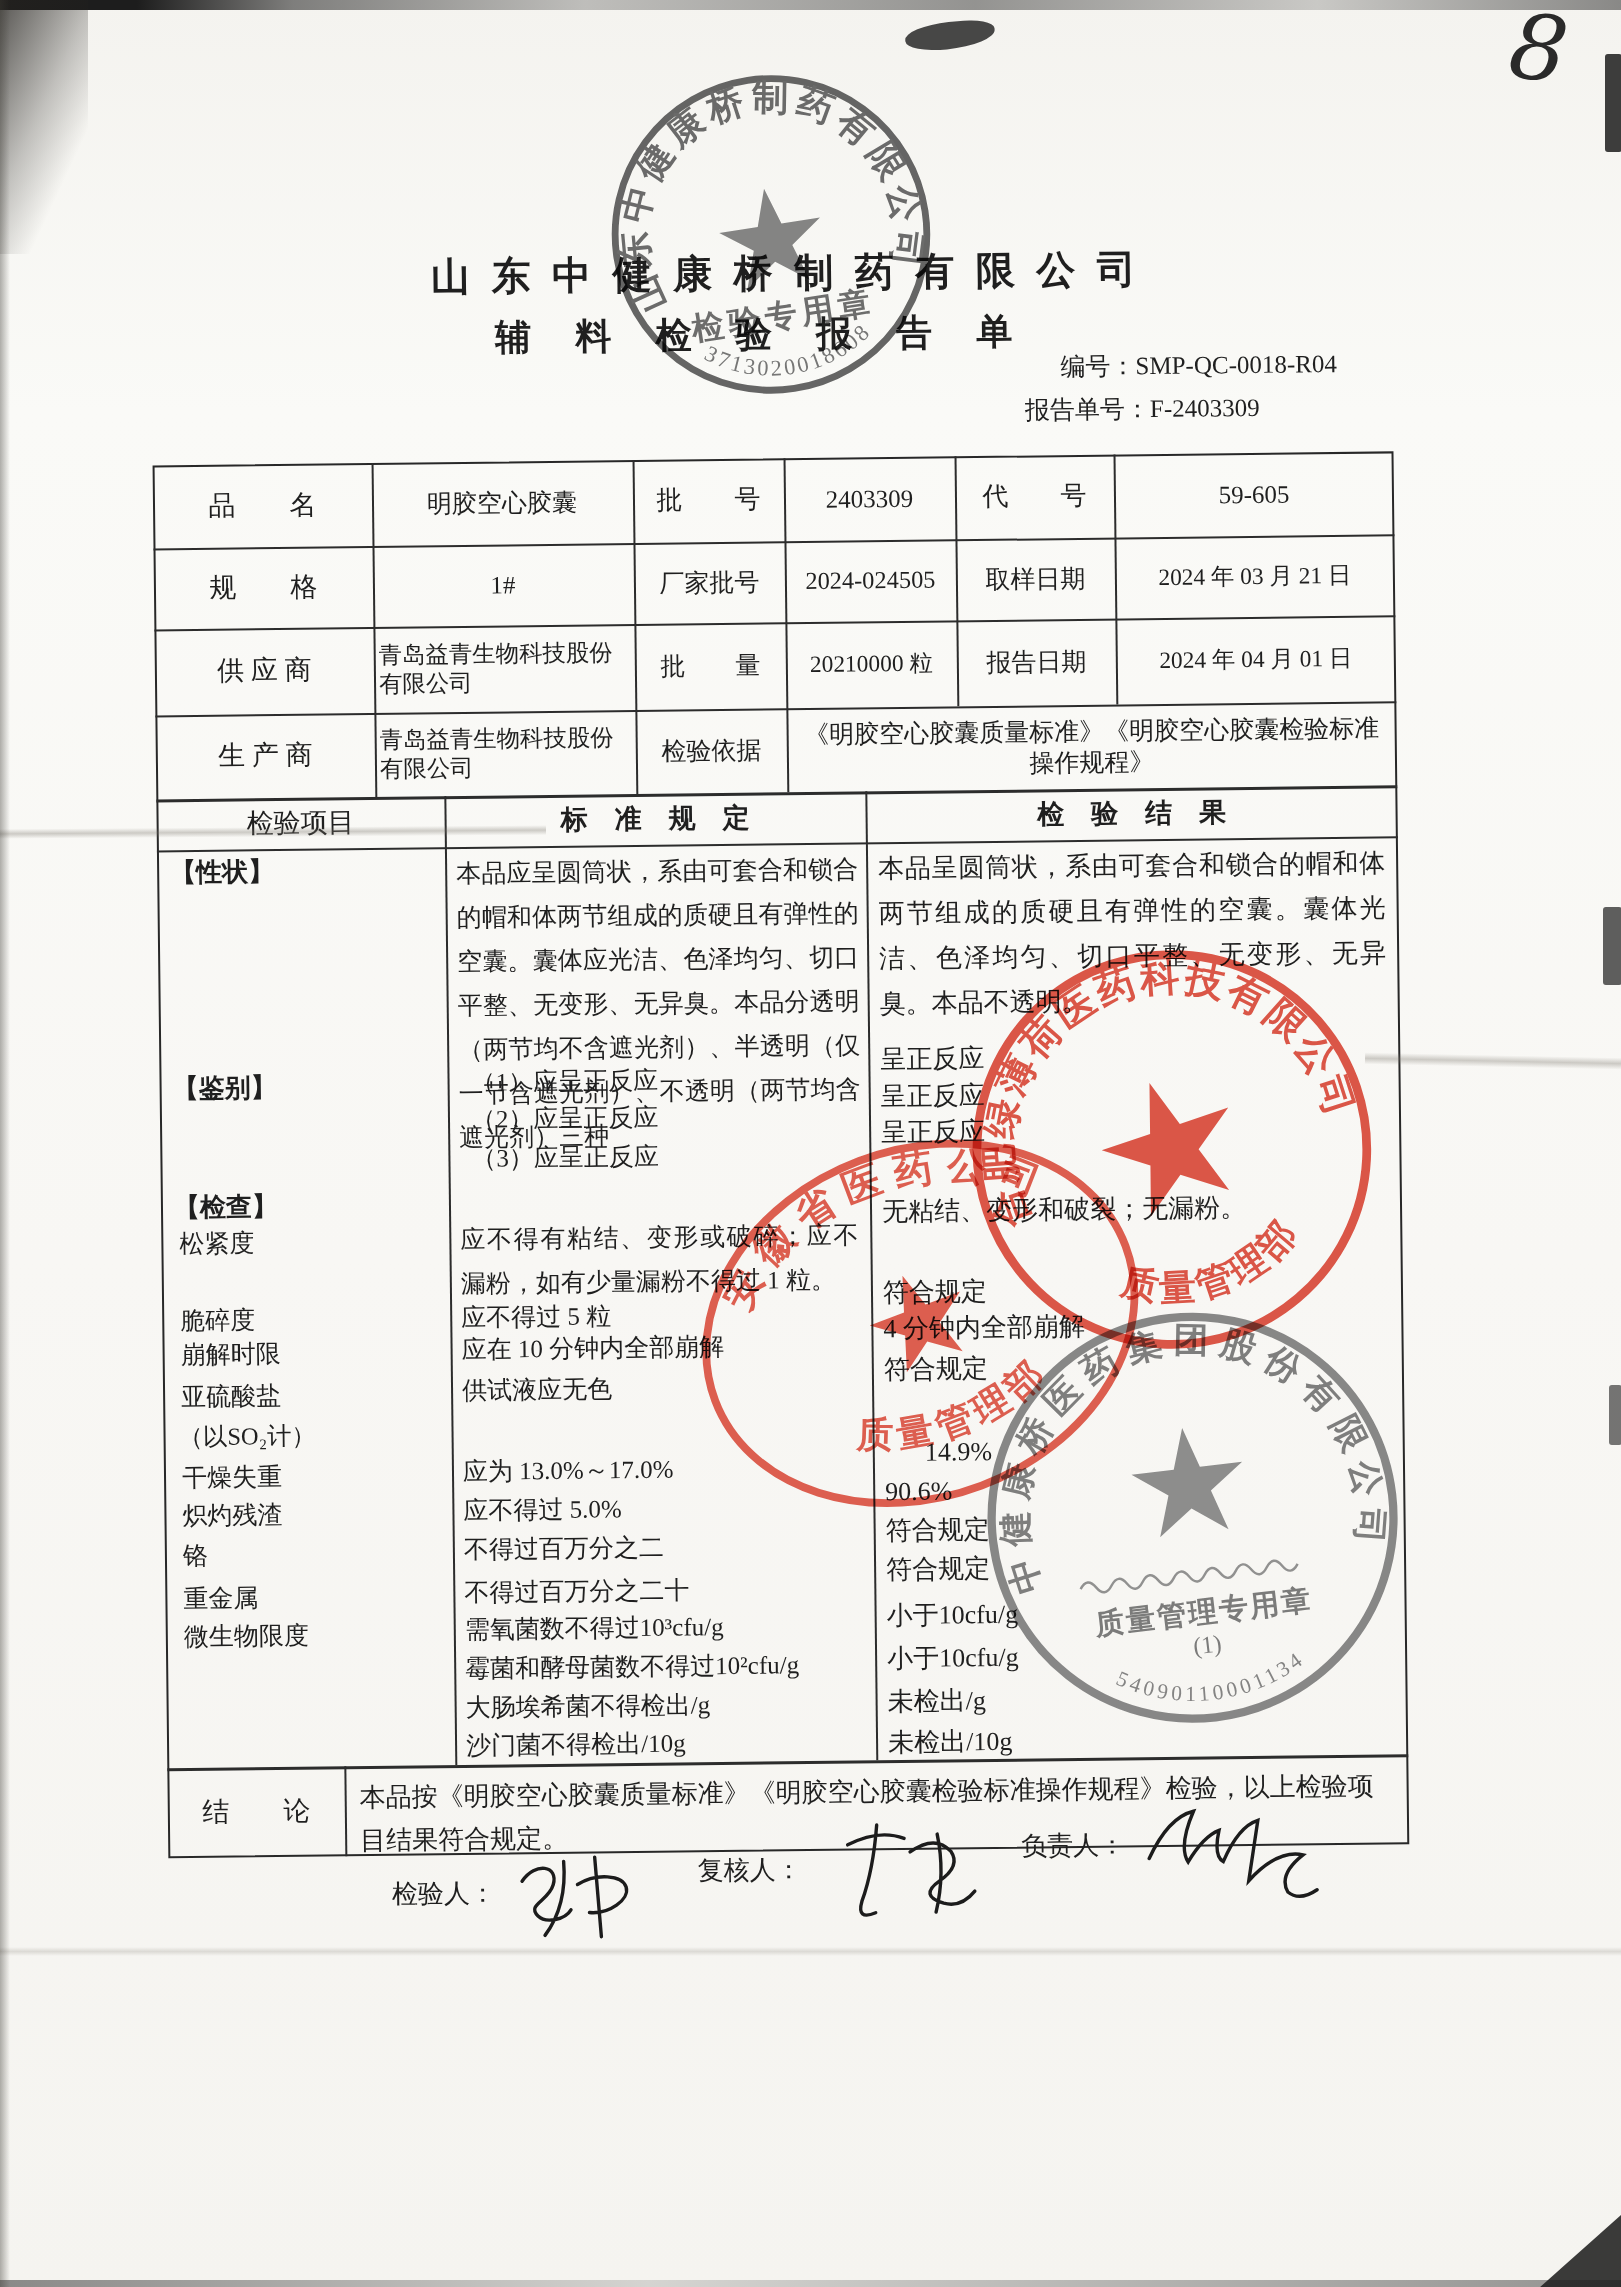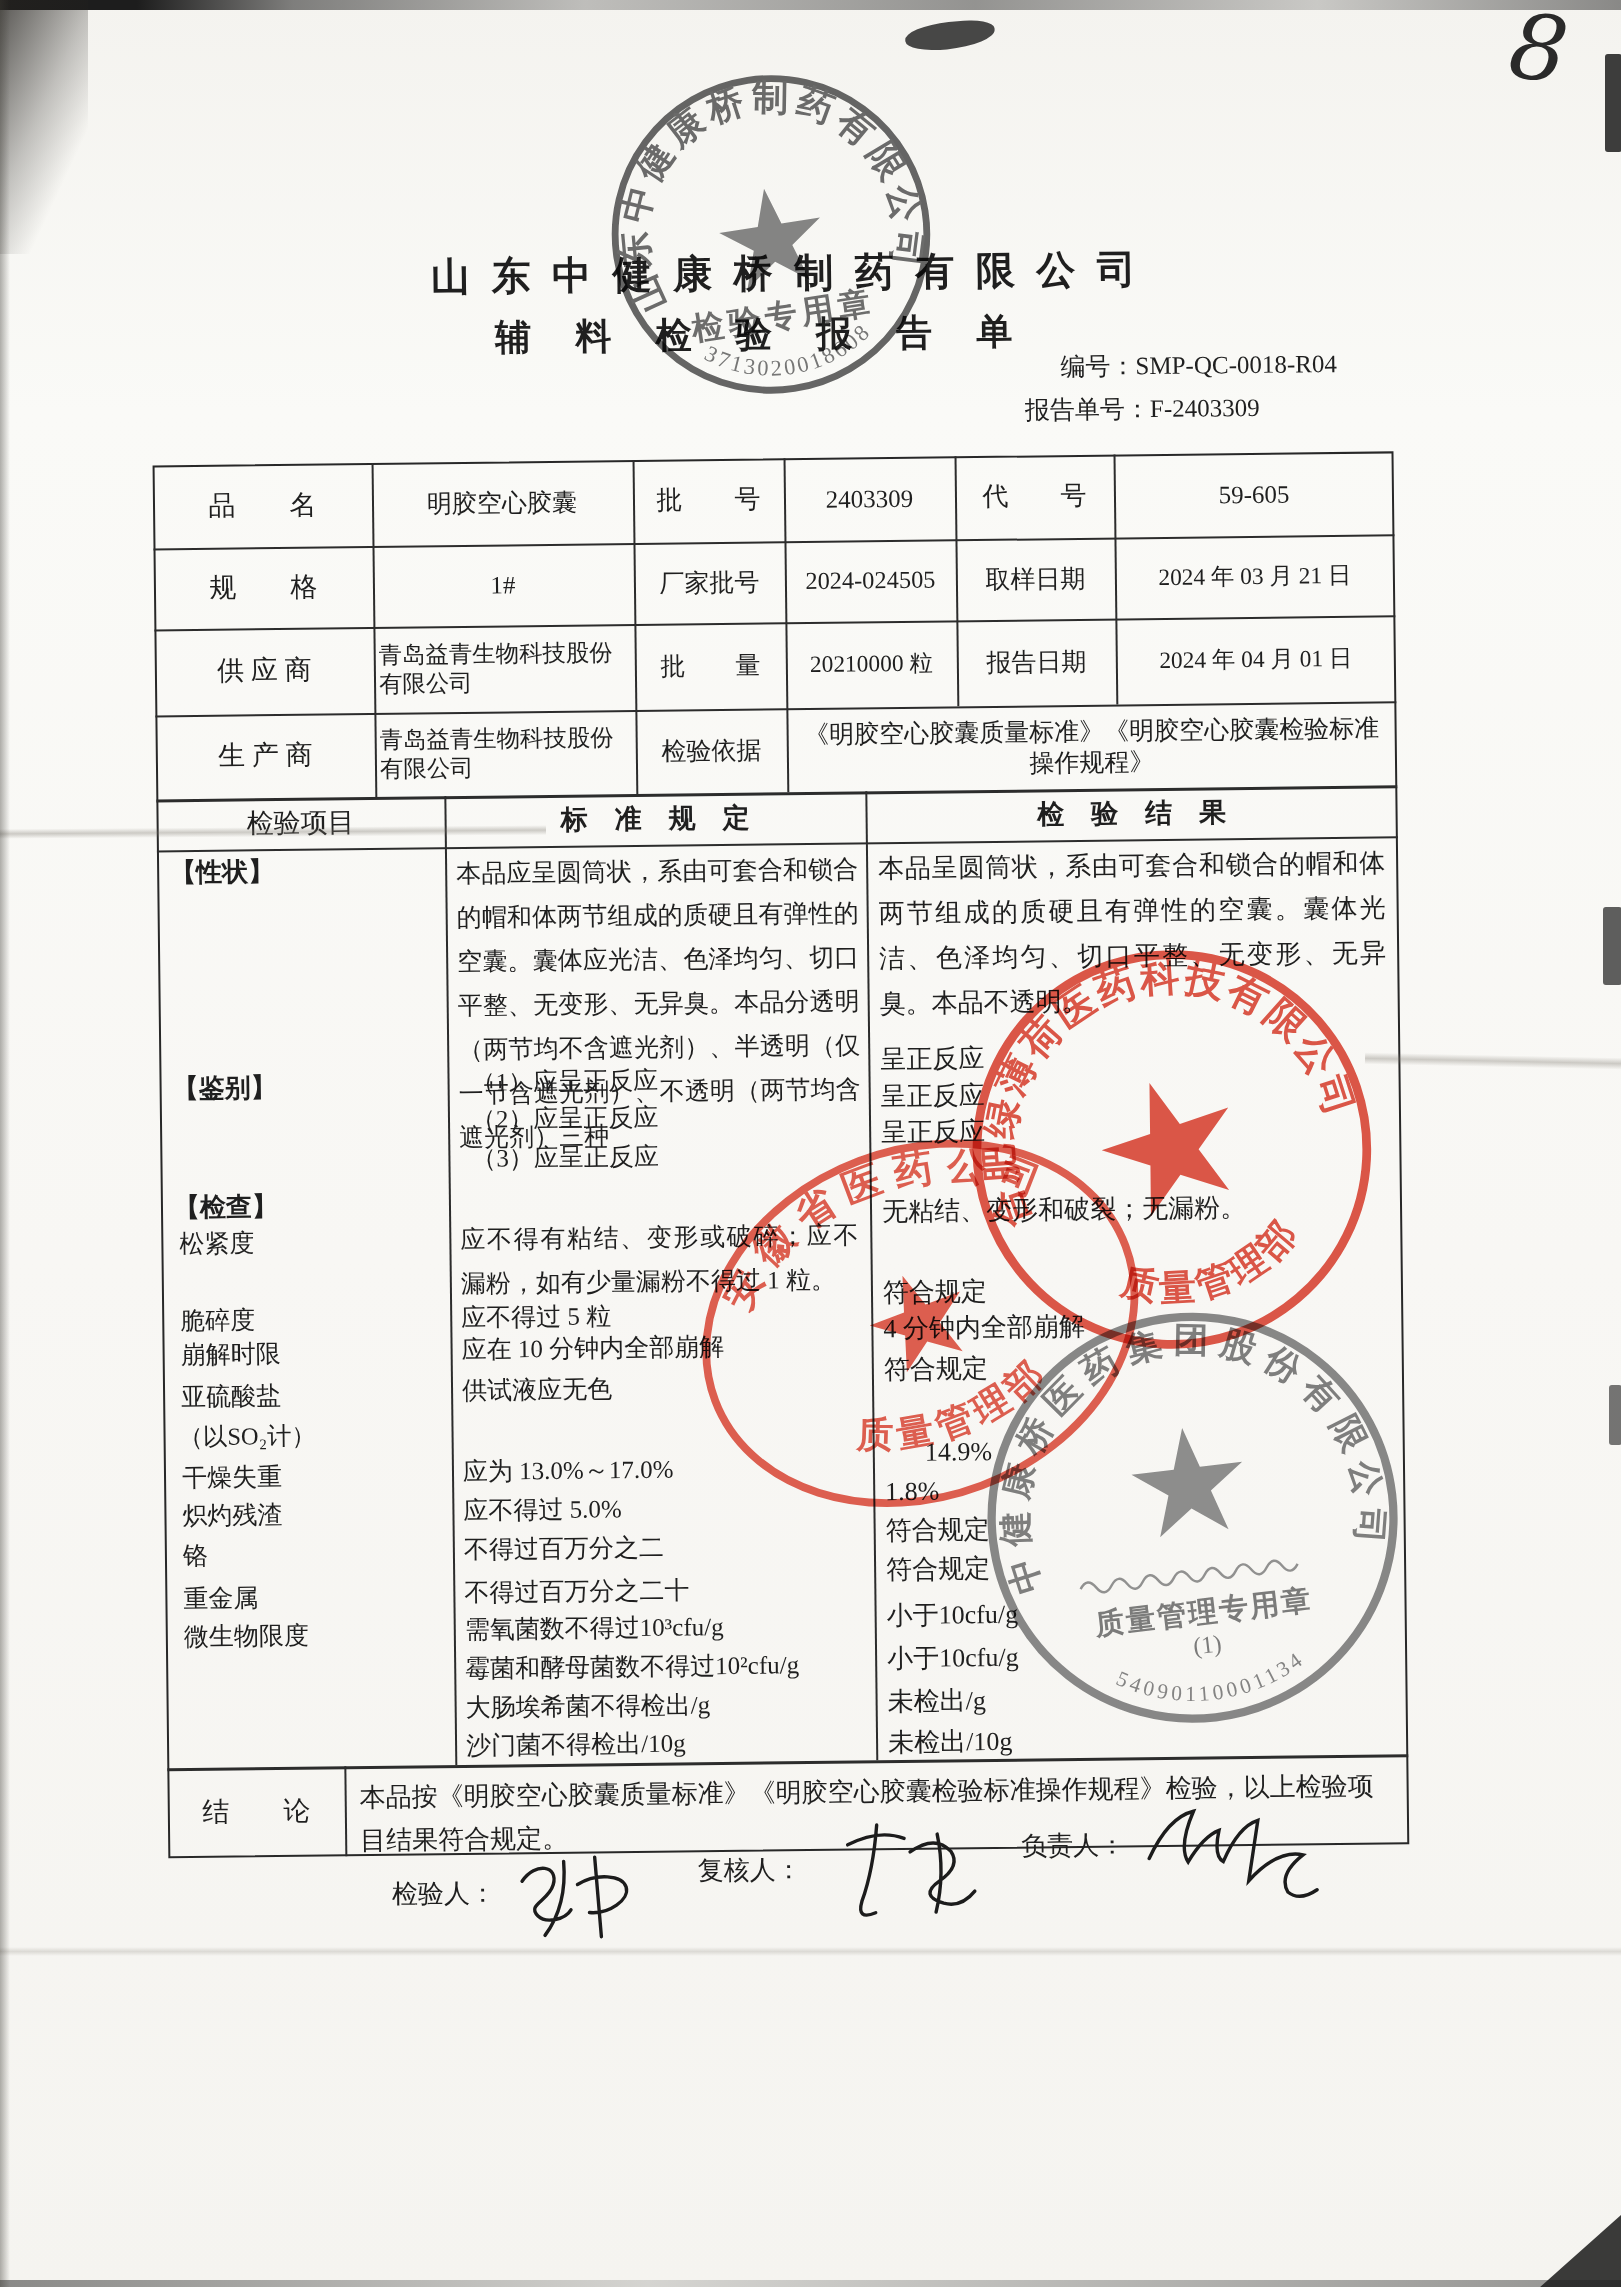--- a/index.html
+++ b/index.html
@@ -113,21 +113,21 @@
 
     <div class="txt res" style="left:880px;top:847px;width:507px;line-height:45px;text-align:justify;">本品呈圆筒状，系由可套合和锁合的帽和体两节组成的质硬且有弹性的空囊。囊体光洁、色泽均匀、切口平整、无变形、无异臭。本品不透明。</div>
     <div class="txt res" style="left:880px;top:1045px;">呈正反应</div>
     <div class="txt res" style="left:880px;top:1082px;">呈正反应</div>
     <div class="txt res" style="left:880px;top:1118px;">呈正反应</div>
     <div class="txt res" style="left:880px;top:1197px;width:512px;">无粘结、变形和破裂；无漏粉。</div>
     <div class="txt res" style="left:880px;top:1278px;">符合规定</div>
     <div class="txt res" style="left:880px;top:1314px;">4 分钟内全部崩解</div>
     <div class="txt res" style="left:880px;top:1355px;">符合规定</div>
     <div class="txt res" style="left:920px;top:1438px;font-family:Liberation Serif, serif;">14.9%</div>
-    <div class="txt res" style="left:880px;top:1477px;">1.8%</div>
+    <div class="txt res" style="left:880px;top:1477px;">90.6%</div>
     <div class="txt res" style="left:880px;top:1516px;">符合规定</div>
     <div class="txt res" style="left:880px;top:1555px;">符合规定</div>
     <div class="txt res" style="left:880px;top:1601px;">小于10cfu/g</div>
     <div class="txt res" style="left:880px;top:1644px;">小于10cfu/g</div>
     <div class="txt res" style="left:880px;top:1687px;">未检出/g</div>
     <div class="txt res" style="left:880px;top:1728px;">未检出/10g</div>
 
     <div class="cell" style="left:159px;top:1761px;width:177px;height:90px;font-size:27px;">结　　论</div>
     <div class="txt" style="left:351px;top:1771px;width:1032px;font-size:26px;line-height:43px;">本品按《明胶空心胶囊质量标准》《明胶空心胶囊检验标准操作规程》检验，以上检验项目结果符合规定。</div>
 

